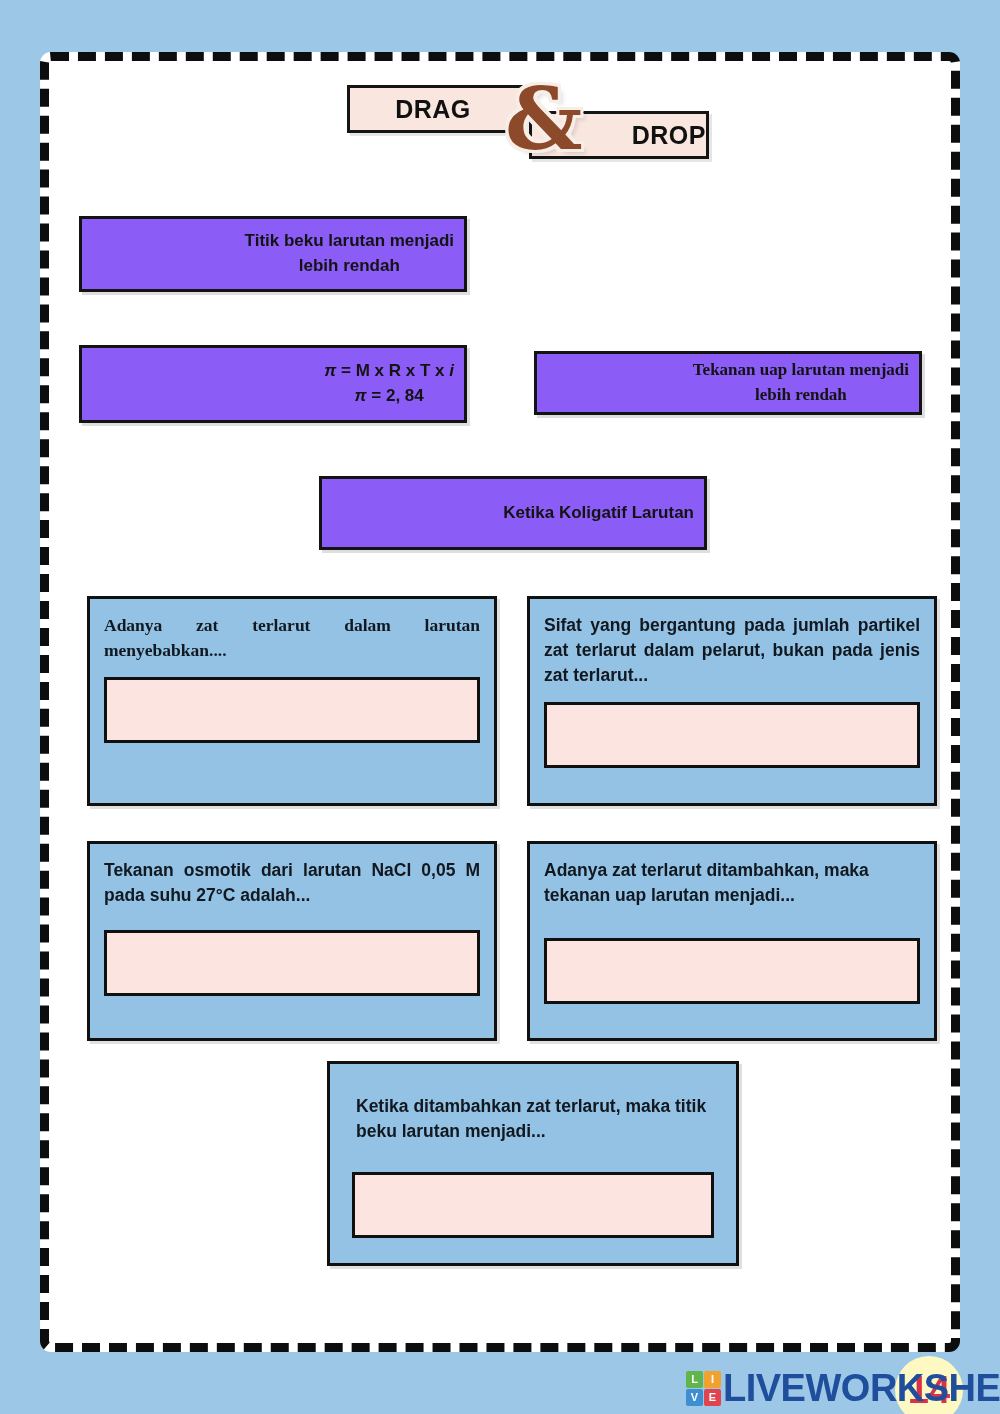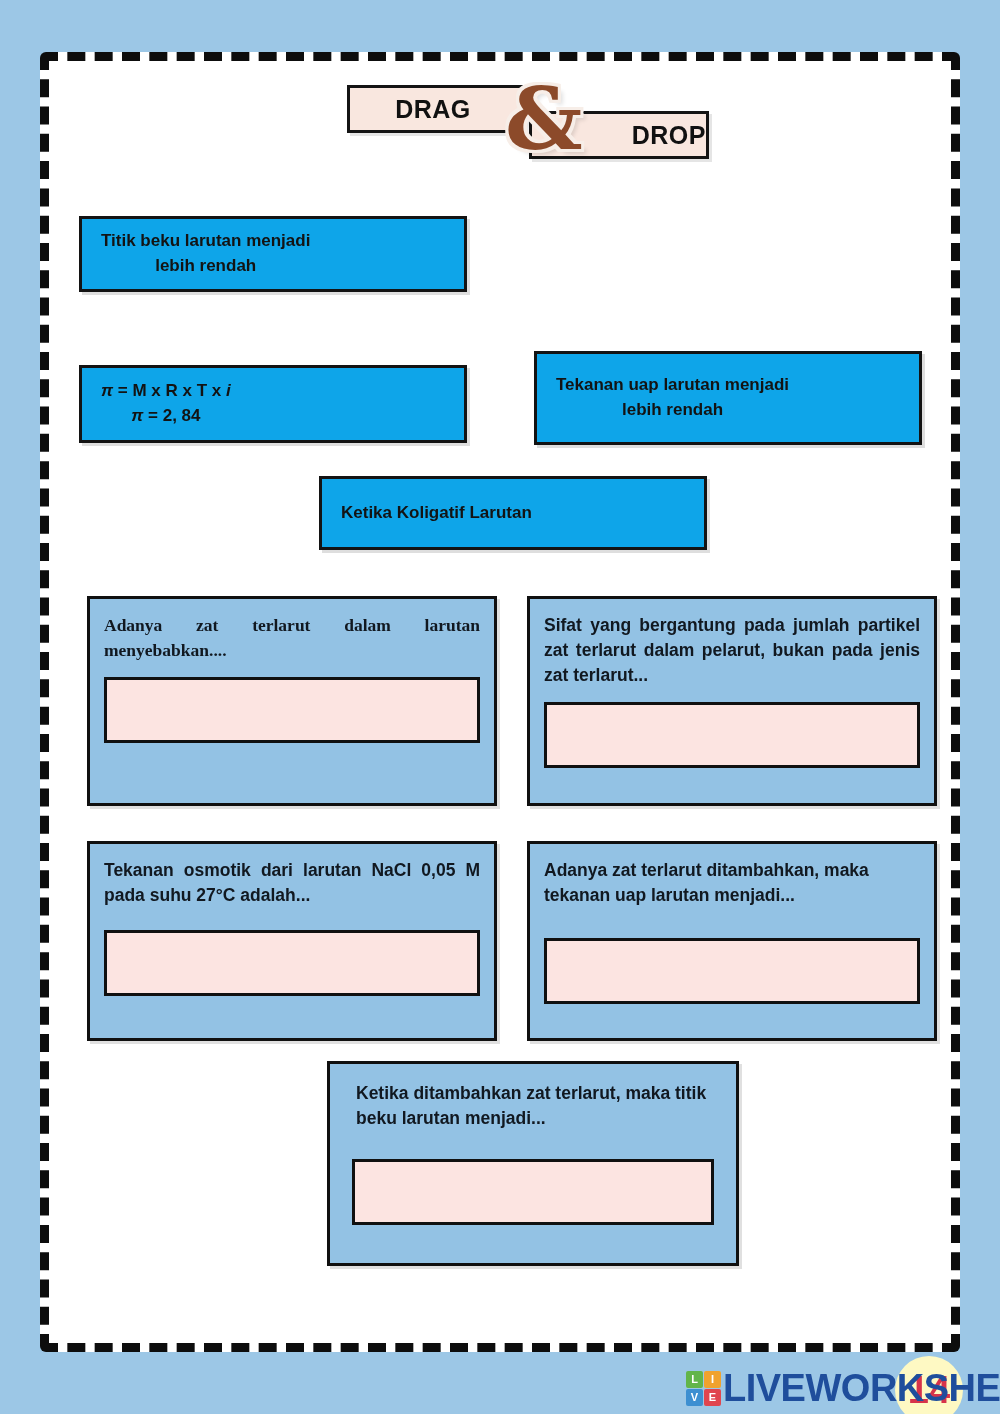--- a/index.html
+++ b/index.html
@@ -17,21 +17,21 @@
 
   
   #worksheet-page {
     position: absolute;
     left: 40px;
     top: 52px;
     width: 920px;
     height: 1300px;
     background: #ffffff;
     border: 9px dashed #0d0d0d;
-    border-radius: 6px;
+    border-radius: 11px;
     box-sizing: border-box;
   }
 
   
   #header-banner {
     position: absolute;
     left: 0;
     top: 0;
     width: 100%;
     height: 120px;
@@ -83,38 +83,38 @@
       3px 0 0 #f7eee8, -3px 0 0 #f7eee8, 0 3px 0 #f7eee8, 0 -3px 0 #f7eee8,
       3px 3px 0 #f7eee8, -3px 3px 0 #f7eee8, 3px -3px 0 #f7eee8, -3px -3px 0 #f7eee8,
       5px 5px 4px rgba(0,0,0,0.12);
     z-index: 5;
     user-select: none;
   }
 
   
   .drag-chip {
     position: absolute;
-    background: #0ea5e9;
+    background: #8b5cf6;
     border: 3px solid #131313;
     box-sizing: border-box;
     display: flex;
     align-items: center;
-    justify-content: flex-start;
+    justify-content: flex-end;
     text-align: center;
     font-size: 17px;
     font-weight: bold;
     color: #131313;
     line-height: 1.45;
-    padding: 4px 19px;
+    padding: 4px 10px;
     box-shadow: 3px 3px 0 rgba(0,0,0,0.13);
   }
   #chip-freeze   { left: 30px;  top: 155px; width: 388px; height: 76px; }
   #chip-boil     { left: 485px; top: 150px; width: 388px; height: 72px; }
-  #chip-formula  { left: 30px;  top: 304px; width: 388px; height: 78px; }
-  #chip-vapor    { left: 485px; top: 290px; width: 388px; height: 94px; }
+  #chip-formula  { left: 30px;  top: 284px; width: 388px; height: 78px; }
+  #chip-vapor    { left: 485px; top: 290px; width: 388px; height: 64px; font-family: Liberation Serif, serif; }
   #chip-title    { left: 270px; top: 415px; width: 388px; height: 74px; }
 
   .chip-line { display: block; }
   .pi { font-style: italic; font-weight: bold; }
   .ital { font-style: italic; }
 
   
   .qcard {
     position: absolute;
     background: #93c2e4;
@@ -141,21 +141,21 @@
 
   #card-q1 { left: 38px;  top: 535px;  width: 410px; height: 210px; font-family: Liberation Serif, serif; }
   #card-q2 { left: 478px; top: 535px;  width: 410px; height: 210px; }
   #card-q3 { left: 38px;  top: 780px;  width: 410px; height: 200px; }
   #card-q4 { left: 478px; top: 780px;  width: 410px; height: 200px; }
   #card-q5 { left: 278px; top: 1000px; width: 412px; height: 205px; }
 
   #card-q3 .dropzone { margin-top: 22px; }
   #card-q4 .dropzone { margin-top: 30px; }
   #card-q5 .dropzone { margin-top: 28px; width: 96%; margin-left: 2%; }
-  #card-q5 .qtext { margin-top: 3px; padding: 0 12px; }
+  #card-q5 .qtext { margin-top: 16px; padding: 0 12px; }
 
   
   #page-number-badge {
     position: absolute;
     left: 895px;
     top: 1356px;
     width: 68px;
     height: 68px;
     border-radius: 50%;
     background: #fef9c3;

